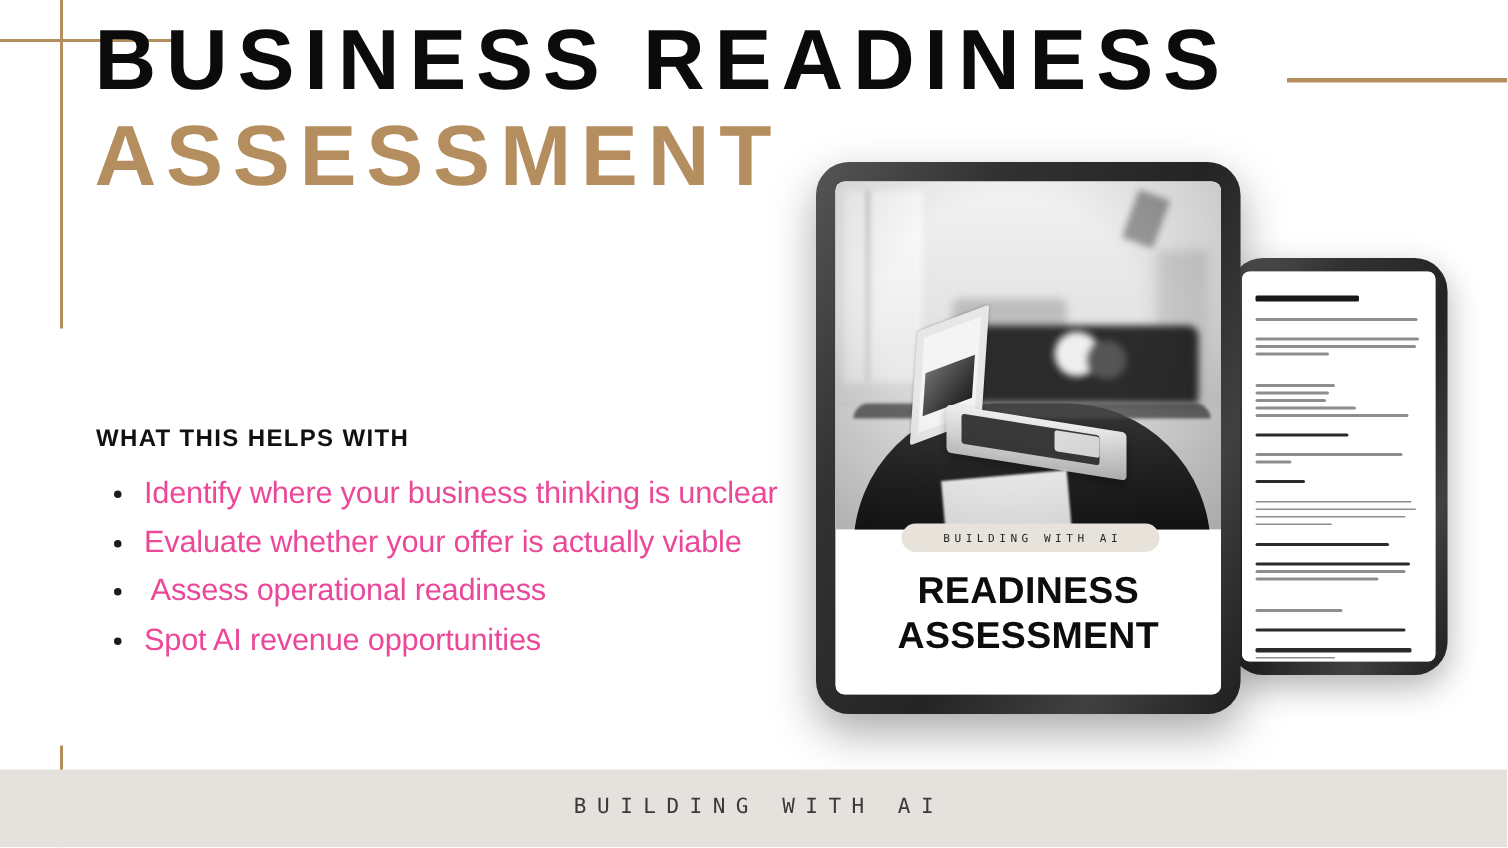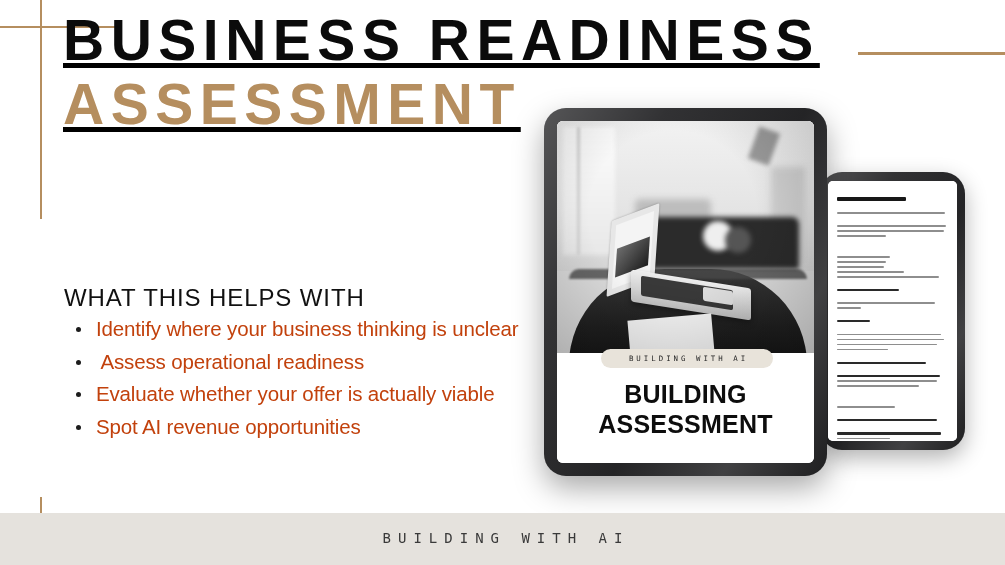--- a/index.html
+++ b/index.html
@@ -11,43 +11,43 @@
   .slide{position:relative;width:1005px;height:565px;background:#fff;overflow:hidden;}
 
   
   .rule{position:absolute;background:#b58e5f;}
   .rule-top-h{left:0;top:26px;width:120px;height:1.5px;}
   .rule-left-v{left:40px;top:0;width:1.5px;height:219px;}
   .rule-left-v2{left:40px;top:497px;width:1.5px;height:68px;}
   .rule-right-h{left:858px;top:52px;width:147px;height:2.5px;}
 
   
-  .headline{position:absolute;left:63px;top:8px;width:680px;text-decoration:underline;}
+  .headline{position:absolute;left:63px;top:8px;width:680px;}
   .headline .line{
     font-weight:700;font-size:57px;line-height:64px;
     letter-spacing:6.5px;white-space:nowrap;
   }
   .headline .l1{color:#0b0b0b;}
   .headline .l2{color:#b58e5f;}
 
   
   .lead{
     position:absolute;left:64px;top:170px;width:455px;
     font-size:20.5px;line-height:30px;color:#2c2c2c;letter-spacing:-0.1px;
   }
   .subhead{
     position:absolute;left:64px;top:284px;
-    font-size:24px;font-weight:400;color:#111;letter-spacing:.9px;
+    font-size:16px;font-weight:700;color:#111;letter-spacing:.9px;
   }
   .bullets{
     position:absolute;left:64px;top:313px;width:470px;
     margin:0;padding:0 0 0 32px;list-style:none;
   }
   .bullets li{
-    position:relative;font-size:20.5px;line-height:32.6px;color:#c2410c;
+    position:relative;font-size:20.5px;line-height:32.6px;color:#ec4899;
     letter-spacing:-0.15px;white-space:pre;
   }
   .bullets li::before{
     content:"";position:absolute;left:-20px;top:14px;
     width:5px;height:5px;border-radius:50%;background:#1c1c1c;
   }
 
   
   .footer{
     position:absolute;left:0;top:513px;width:1005px;height:52px;background:#e5e2dd;
@@ -160,22 +160,22 @@
   <div class="headline">
     <div class="line l1">BUSINESS READINESS</div>
     <div class="line l2">ASSESSMENT</div>
   </div>
 
 
   <div class="subhead">WHAT THIS HELPS WITH</div>
 
   <ul class="bullets">
     <li>Identify where your business thinking is unclear</li>
+    <li>Evaluate whether your offer is actually viable</li>
     <li> Assess operational readiness</li>
-    <li>Evaluate whether your offer is actually viable</li>
     <li>Spot AI revenue opportunities</li>
   </ul>
 
   <div class="tablet tablet-back">
     <div class="screen screen-back">
       <div class="doc">
         <div class="doc-h" style="width:62%"></div>
         <div class="doc-gap"></div>
         <div class="doc-l" style="width:97%"></div>
         <div class="doc-gap"></div>
@@ -244,21 +244,21 @@
           <div class="ph ph-trackpad"></div>
           <div class="ph ph-paper"></div>
           <div class="ph ph-vig"></div>
         </div>
 
         <div class="badge">
           <span>BUILDING WITH AI</span>
         </div>
 
         <div class="cover-title">
-          <div>BUILDING</div>
+          <div>READINESS</div>
           <div>ASSESSMENT</div>
         </div>
 
       </div>
     </div>
   </div>
 
   <div class="footer"></div>
   <div class="footer-text">BUILDING WITH AI</div>
 

